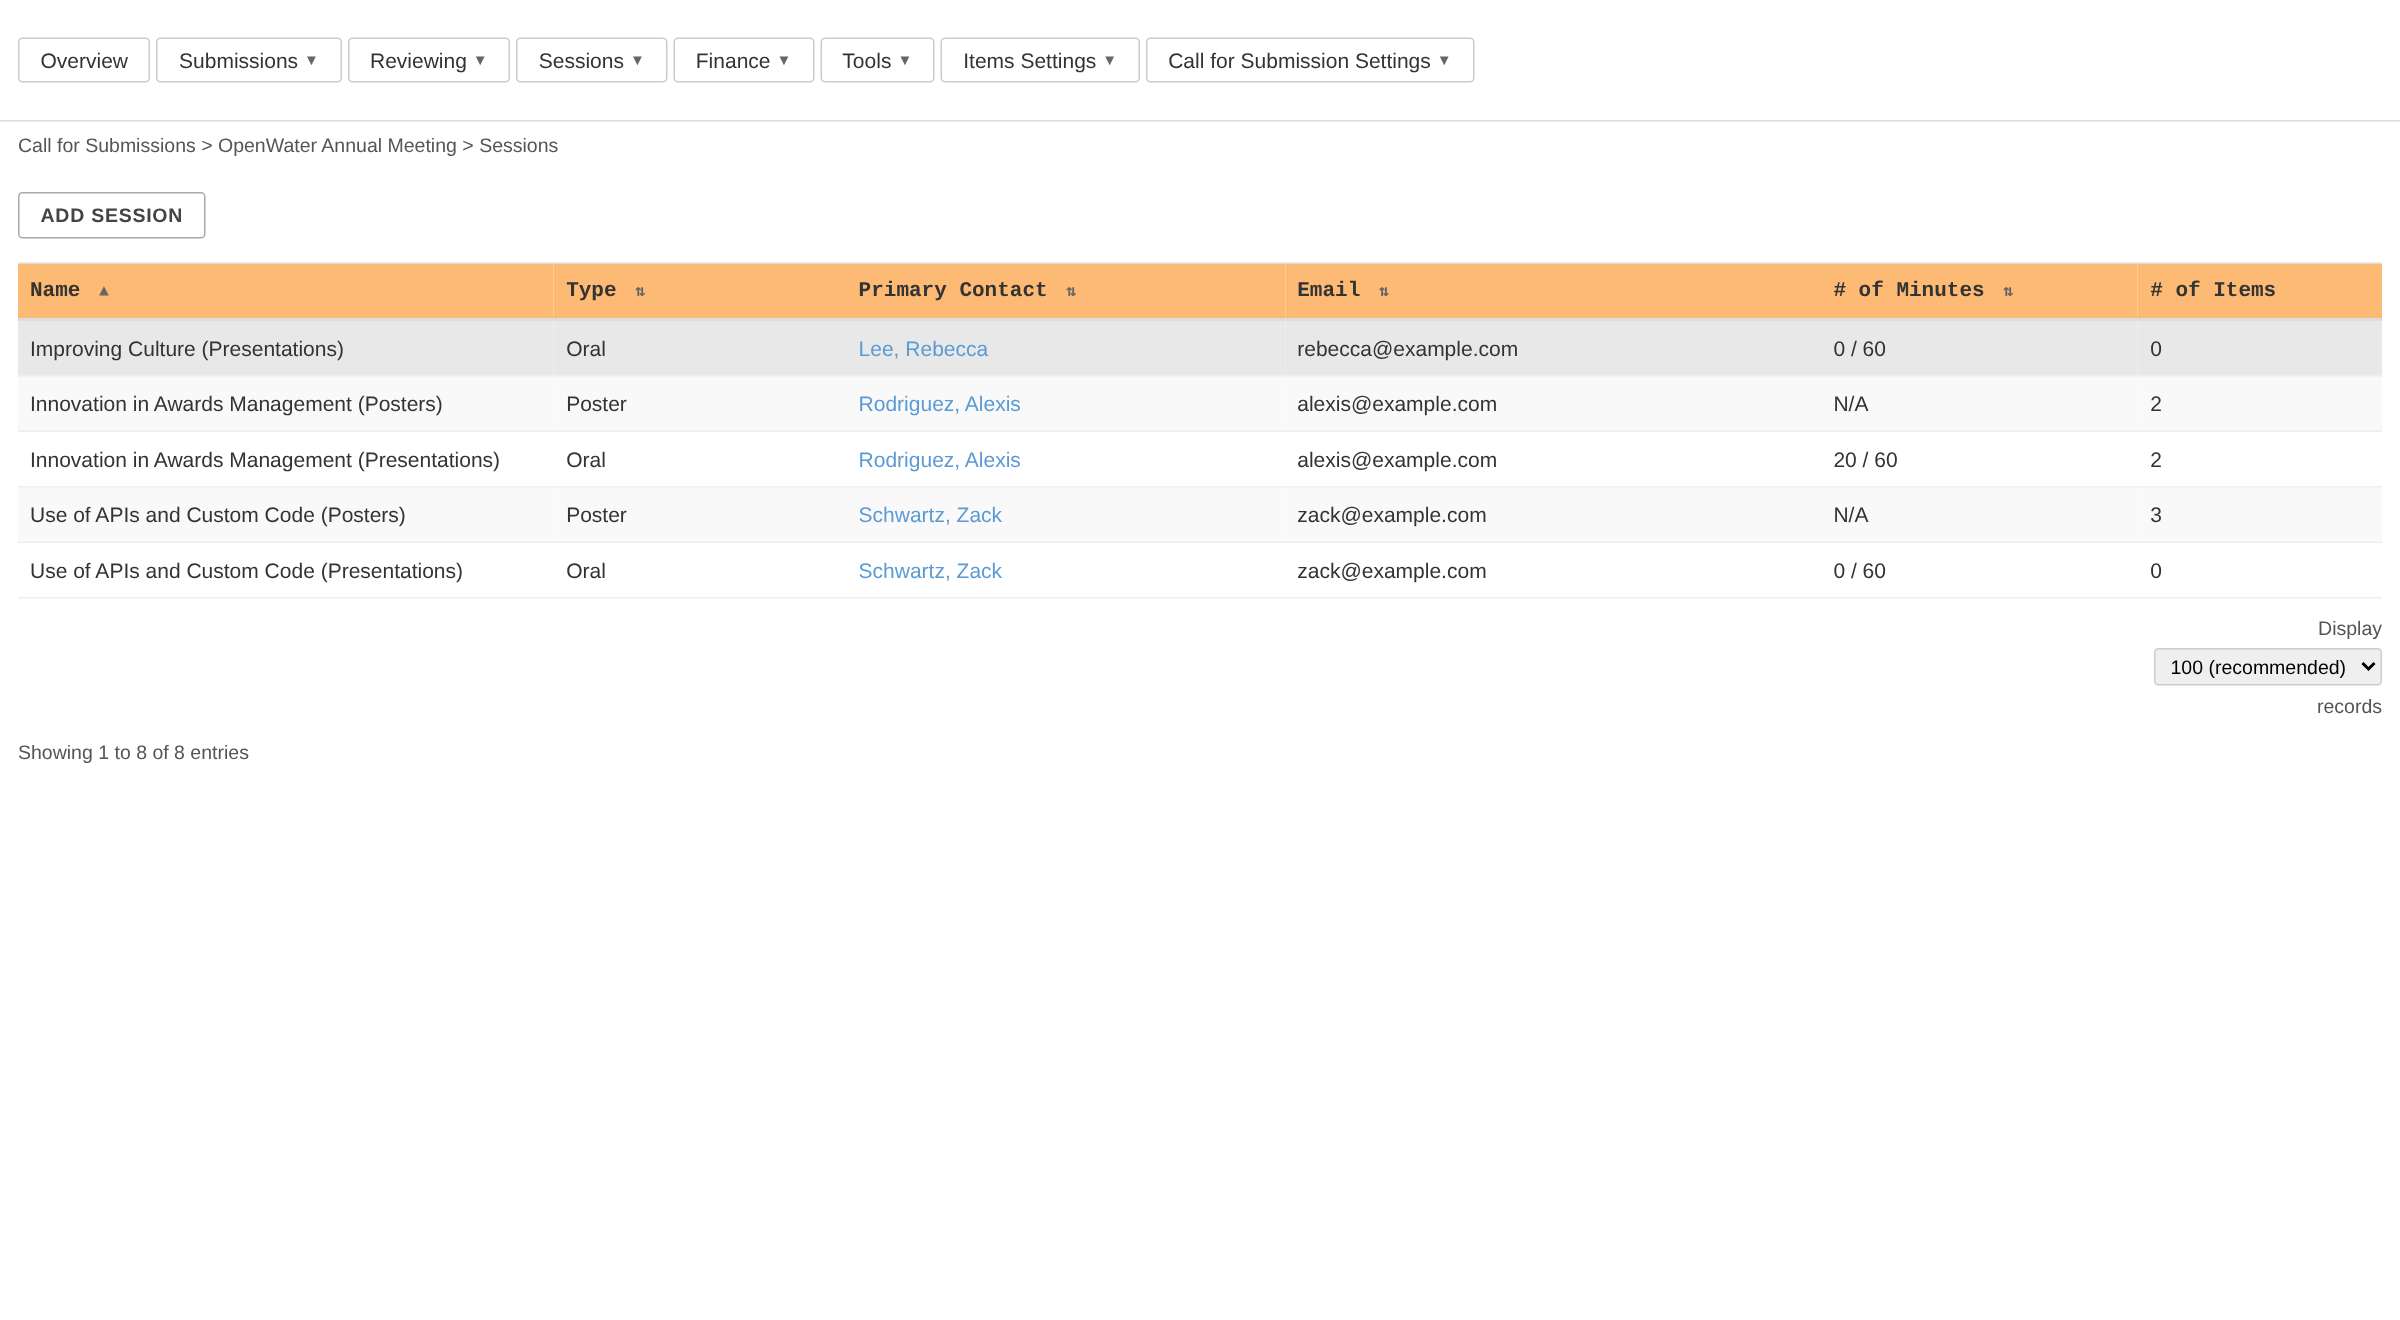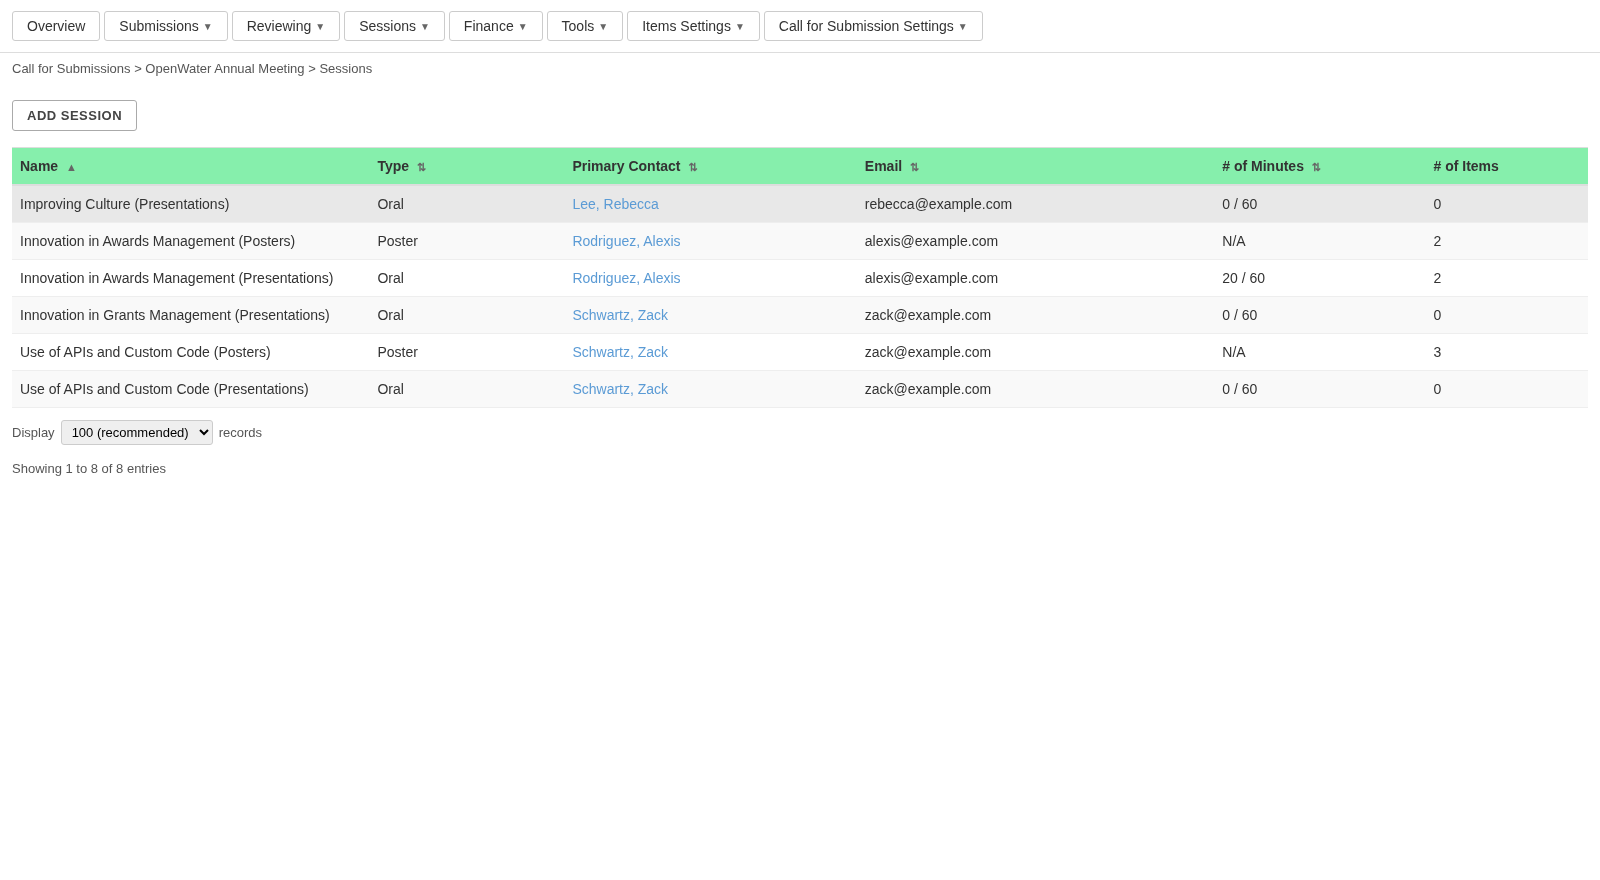--- a/index.html
+++ b/index.html
@@ -3,21 +3,21 @@
   <meta charset="utf-8">
   <style>
     * { box-sizing: border-box; margin: 0; padding: 0; }
     body { font-family: Arial, Helvetica, sans-serif; font-size: 14px; color: #333; background: #fff; }
 
     
     .top-nav {
       display: flex;
       flex-wrap: wrap;
       gap: 4px;
-      padding: 11px 12px;
+      padding: 25px 12px;
       border-bottom: 1px solid #ddd;
       background: #fff;
       align-items: flex-end;
     }
     .nav-btn {
       padding: 6px 14px;
       border: 1px solid #ccc;
       background: #fff;
       border-radius: 3px;
       cursor: pointer;
@@ -58,23 +58,24 @@
       letter-spacing: 0.5px;
     }
 
     
     .data-table {
       width: 100%;
       border-collapse: collapse;
       font-size: 14px;
     }
     .data-table thead tr {
-      background: #86efac;
+      background: #fdba74;
       border-top: 1px solid #ddd;
       border-bottom: 2px solid #ddd;
+      font-family: Liberation Mono, monospace;
     }
     .data-table th {
       padding: 10px 8px;
       text-align: left;
       font-weight: bold;
       color: #333;
       white-space: nowrap;
     }
     .data-table th .sort-icon {
       display: inline-block;
@@ -98,22 +99,23 @@
       color: #5b9bd5;
       cursor: pointer;
     }
 
     
     .table-footer {
       padding: 12px 0;
       font-size: 13px;
       color: #555;
       display: flex;
-      align-items: center;
+      align-items: flex-end;
       gap: 6px;
+      flex-direction: column;
     }
     .table-footer select {
       padding: 3px 6px;
       border: 1px solid #ccc;
       border-radius: 3px;
       font-size: 13px;
     }
     .showing-text {
       margin-top: 4px;
       font-size: 13px;
@@ -225,28 +227,20 @@
     </tr>
         <tr>
       <td class="col-name">Innovation in Awards Management (Presentations)</td>
       <td class="col-type">Oral</td>
       <td class="col-contact link-cell">Rodriguez, Alexis</td>
       <td class="col-email">alexis@example.com</td>
       <td class="col-minutes">20 / 60</td>
       <td class="col-items">2</td>
     </tr>
         <tr>
-      <td class="col-name">Innovation in Grants Management (Presentations)</td>
-      <td class="col-type">Oral</td>
-      <td class="col-contact link-cell">Schwartz, Zack</td>
-      <td class="col-email">zack@example.com</td>
-      <td class="col-minutes">0 / 60</td>
-      <td class="col-items">0</td>
-    </tr>
-        <tr>
       <td class="col-name">Use of APIs and Custom Code (Posters)</td>
       <td class="col-type">Poster</td>
       <td class="col-contact link-cell">Schwartz, Zack</td>
       <td class="col-email">zack@example.com</td>
       <td class="col-minutes">N/A</td>
       <td class="col-items">3</td>
     </tr>
         <tr>
       <td class="col-name">Use of APIs and Custom Code (Presentations)</td>
       <td class="col-type">Oral</td>

